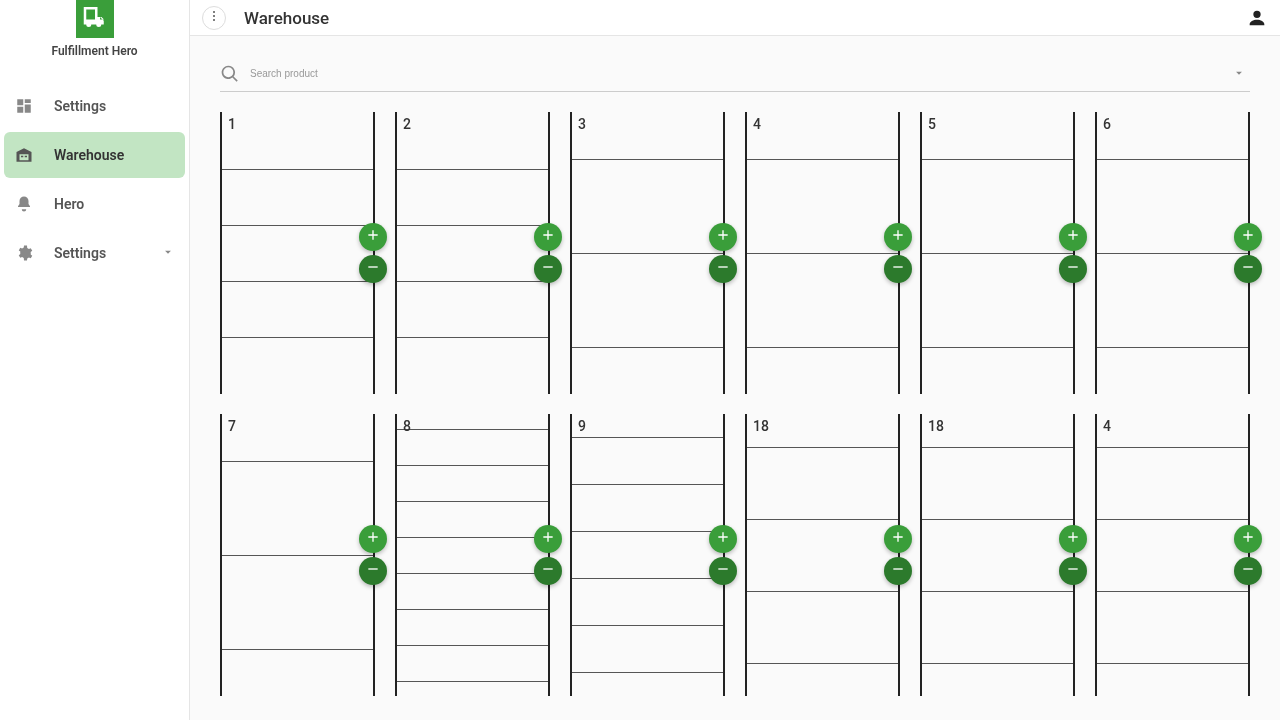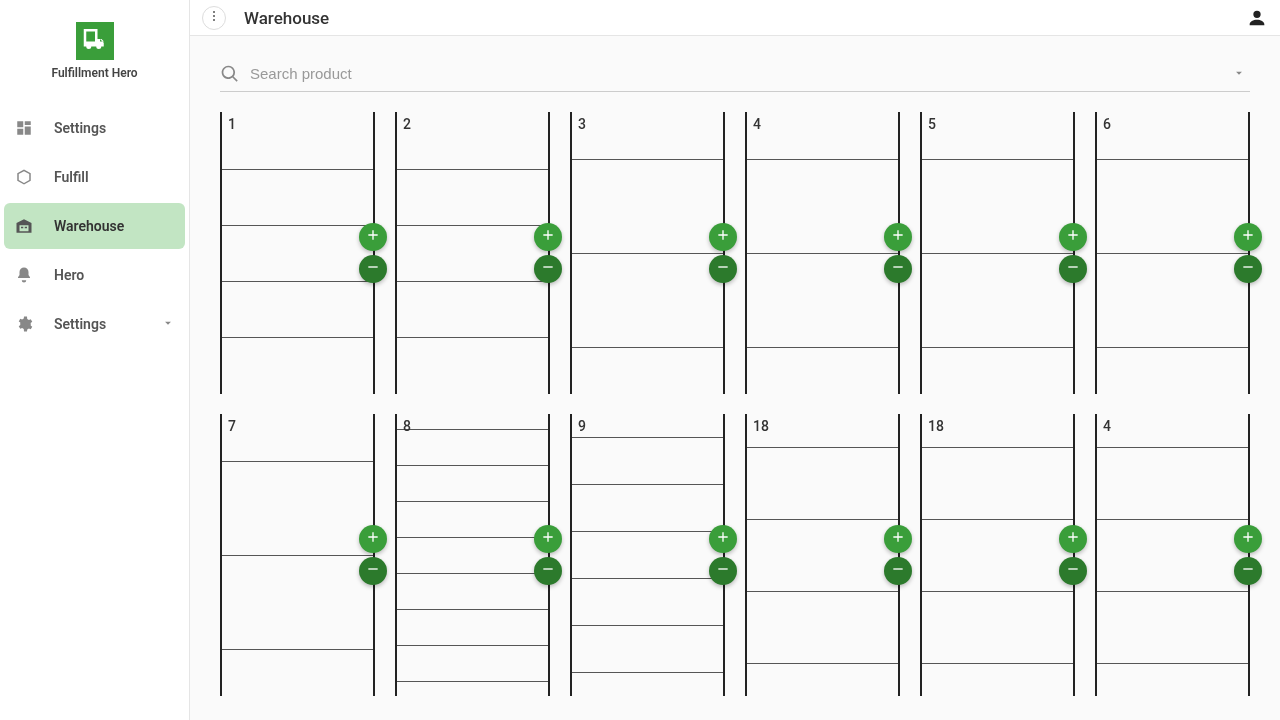--- a/index.html
+++ b/index.html
@@ -2,21 +2,21 @@
 <html><head>
 <meta charset="utf-8">
 <style>
   * { box-sizing: border-box; margin: 0; padding: 0; }
   html, body { width: 1280px; height: 720px; font-family: -apple-system, BlinkMacSystemFont, "Segoe UI", Roboto, sans-serif; background: #fff; color: #333; overflow: hidden; }
 
   .app { display: flex; width: 100%; height: 100%; }
 
   
   .sidebar { width: 190px; border-right: 1px solid #e5e5e5; display: flex; flex-direction: column; flex-shrink: 0; }
-  .logo-wrap { display: flex; flex-direction: column; align-items: center; padding: 22px 0 14px; }
+  .logo-wrap { display: flex; flex-direction: column; align-items: center; padding: 0 0 14px; }
   .logo { width: 38px; height: 38px; background: #3a9e3a; display: flex; align-items: center; justify-content: center; }
   .logo svg { width: 30px; height: 30px; fill: #fff; }
   .brand { font-size: 12px; font-weight: 600; color: #444; margin-top: 6px; }
   .nav { padding: 8px 4px 0 4px; }
   .nav-item { display: flex; align-items: center; padding: 0 10px; height: 46px; border-radius: 6px; cursor: pointer; color: #555; font-size: 14px; font-weight: 600; margin: 3px 0; }
   .nav-item .icon { width: 20px; height: 20px; margin-right: 20px; display: flex; align-items: center; justify-content: center; }
   .nav-item .icon svg { width: 18px; height: 18px; fill: #888; }
   .nav-item.active { background: #c2e5c3; color: #333; }
   .nav-item.active .icon svg { fill: #555; }
   .nav-item .chev { margin-left: auto; }
@@ -29,21 +29,21 @@
   .page-title { font-size: 17px; font-weight: 500; color: #333; margin-left: 18px; }
   .topbar-spacer { flex: 1; }
   .user-icon { width: 22px; height: 22px; cursor: pointer; }
   .user-icon svg { width: 22px; height: 22px; fill: #222; }
 
   
   .search-wrap { padding: 20px 30px 0 30px; }
   .search-field { display: flex; align-items: center; border-bottom: 1px solid #ccc; height: 36px; }
   .search-field .sicon { width: 20px; height: 20px; margin-right: 10px; }
   .search-field .sicon svg { width: 20px; height: 20px; fill: #888; }
-  .search-field input { flex: 1; border: none; background: transparent; font-size: 15px; color: #1d4ed8; outline: none; }
+  .search-field input { flex: 1; border: none; background: transparent; font-size: 10px; color: #1d4ed8; outline: none; }
   .search-field input::placeholder { color: #999; }
   .search-field .drop { width: 18px; height: 18px; }
   .search-field .drop svg { width: 14px; height: 14px; fill: #888; }
 
   
   .slot-grid { flex: 1; padding: 20px 30px 10px 30px; display: grid; grid-template-columns: repeat(6, 1fr); grid-auto-rows: 282px; gap: 20px; overflow: auto; }
   .slot { position: relative; border-left: 2px solid #222; border-right: 2px solid #222; display: flex; flex-direction: column; }
   .slot-num { position: absolute; top: 4px; left: 6px; font-size: 14px; font-weight: 500; color: #333; }
   .shelves { flex: 1; display: flex; flex-direction: column; justify-content: center; }
   .shelf { border-top: 1px solid #555; flex: 0 0 auto; }
@@ -71,28 +71,20 @@
     </div>
     <nav class="nav" id="nav">
         <div class="nav-item">
           <span class="icon">
             <svg viewBox="0 0 24 24">
               <path d="M3 3h8v8H3zM13 3h8v5h-8zM13 10h8v11h-8zM3 13h8v8H3z"></path>
             </svg>
           </span>
           <span>Settings</span>
         </div>
-        <div class="nav-item">
-          <span class="icon">
-            <svg viewBox="0 0 24 24">
-              <path d="M12 2l9 5v10l-9 5-9-5V7l9-5zm0 2.3L5 8v8l7 3.9 7-3.9V8l-7-3.7z"></path>
-            </svg>
-          </span>
-          <span>Fulfill</span>
-        </div>
         <div class="nav-item active">
           <span class="icon">
             <svg viewBox="0 0 24 24">
               <path d="M12 3l10 5v13H2V8l10-5zm-6 8v8h12v-8H6zm2 2h3v2H8zm5 0h3v2h-3z"></path>
             </svg>
           </span>
           <span>Warehouse</span>
         </div>
         <div class="nav-item">
           <span class="icon">

